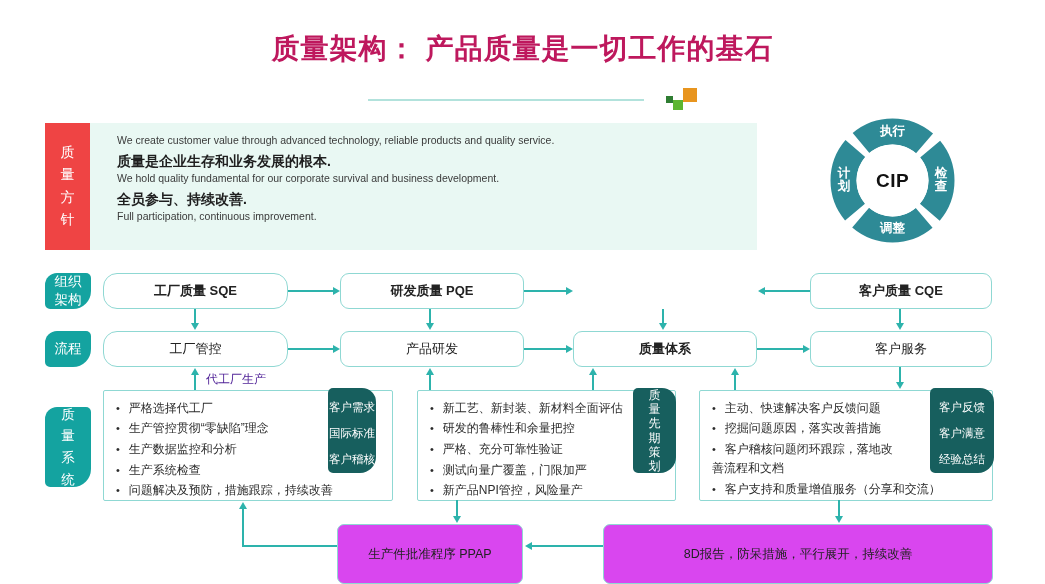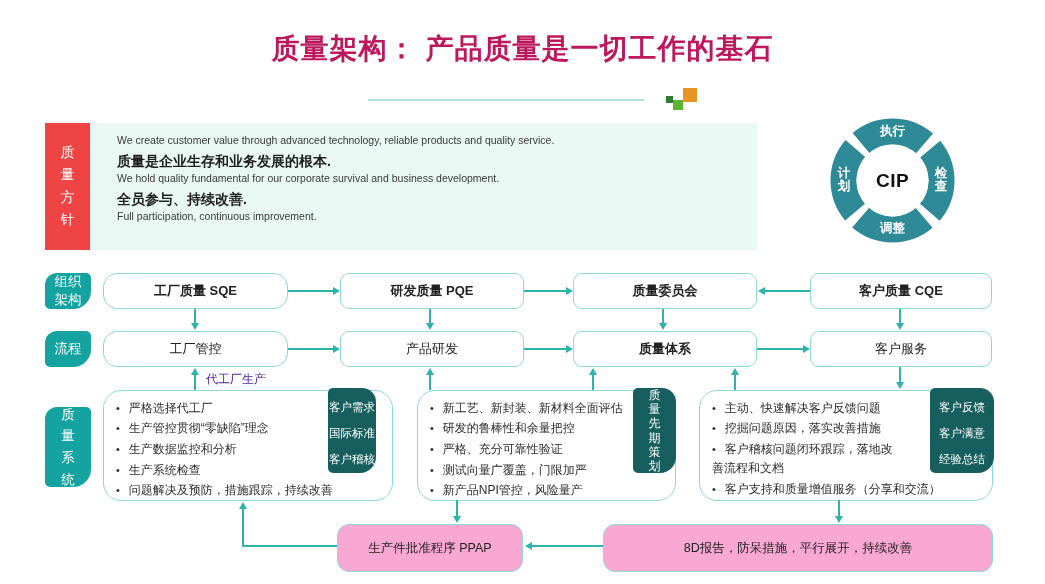--- a/index.html
+++ b/index.html
@@ -46,38 +46,38 @@
   
   .fbox{position:absolute;background:#fff;border:1.4px solid #8fd8d3;border-radius:9px;
     display:flex;align-items:center;justify-content:center;font-size:13px;color:#222;}
   .fbox.bold{font-weight:bold;}
   .row-org{top:273px;height:36px;font-weight:bold;}
   .row-process{top:331px;height:36px;}
   .c1{left:103px;width:185px;border-radius:14px;} .c2{left:340px;width:184px;}
   .c3{left:573px;width:184px;} .c4{left:810px;width:182px;}
   
   .sbox{position:absolute;top:390px;height:111px;background:#fff;border:1.4px solid #8fd8d3;
-    border-radius:18px;padding:6px 10px 4px 12px;}
+    border-radius:2px;padding:6px 10px 4px 12px;}
   .sbox ul{margin:0;padding:0;list-style:none;}
   .sbox li{font-size:12px;line-height:1.6;color:#2b2b2b;margin:1.5px 0;}
   .sbox li::before{content:"•";margin-right:9px;font-size:11px;color:#2b2b2b;}
   .sbox1{left:103px;width:290px;}
   .sbox2{left:417px;width:259px;}
   .sbox3{left:699px;width:294px;}
   .sbox3 li.narrow{padding-right:80px;}
   .tag{position:absolute;top:388px;background:#175f5e;color:#fff;text-align:center;
     border-radius:5px 14px 16px 5px;font-size:11.5px;}
   .tag-lines{padding-top:7px;line-height:2.25;}
   .tag1{left:328px;width:48px;height:85px;}
   .tag2{left:633px;width:43px;height:85px;display:flex;align-items:center;justify-content:center;}
   .tag2 .vchars{width:13px;line-height:1.17;font-size:12px;}
   .tag3{left:930px;width:64px;height:85px;}
   
-  .bbox{position:absolute;top:524px;height:48px;background:#f9a8d4;border:1.4px solid #8fd8d3;
-    border-radius:12px;display:flex;align-items:center;justify-content:center;font-size:12.5px;color:#222;}
+  .bbox{position:absolute;top:524px;height:60px;background:#d946ef;border:1.4px solid #8fd8d3;
+    border-radius:7px;display:flex;align-items:center;justify-content:center;font-size:12.5px;color:#222;}
   .bbox-ppap{left:337px;width:186px;}
   .bbox-8d{left:603px;width:390px;}
   
   .h{position:absolute;height:2px;background:#2db3ac;}
   .v{position:absolute;width:2px;background:#2db3ac;}
   .ar::after{content:"";position:absolute;right:-6px;top:-3.5px;width:0;height:0;
     border-top:4.5px solid transparent;border-bottom:4.5px solid transparent;border-left:7px solid #2db3ac;}
   .al::before{content:"";position:absolute;left:-6px;top:-3.5px;width:0;height:0;
     border-top:4.5px solid transparent;border-bottom:4.5px solid transparent;border-right:7px solid #2db3ac;}
   .au::before{content:"";position:absolute;top:-6px;left:-3.5px;width:0;height:0;
@@ -120,21 +120,20 @@
     <div class="cip-label cip-bottom">调整</div>
     <div class="cip-label cip-left">计划</div>
     <div class="cip-center">CIP</div>
   </div>
 
   <div class="pill pill-org">
     <span class="wrap2">组织架构</span>
   </div>
   <div class="fbox row-org c1">工厂质量 SQE</div>
   <div class="fbox row-org c2">研发质量 PQE</div>
-  <div class="fbox row-org c3">质量委员会</div>
   <div class="fbox row-org c4">客户质量 CQE</div>
   <div class="h ar" style="left:288px;top:290px;width:46px;"></div>
   <div class="h ar" style="left:524px;top:290px;width:43px;"></div>
   <div class="h al" style="left:764px;top:290px;width:46px;"></div>
 
   <div class="v ad" style="left:194px;top:309px;height:15px;"></div>
   <div class="v ad" style="left:429px;top:309px;height:15px;"></div>
   <div class="v ad" style="left:662px;top:309px;height:15px;"></div>
   <div class="v ad" style="left:899px;top:309px;height:15px;"></div>
 

